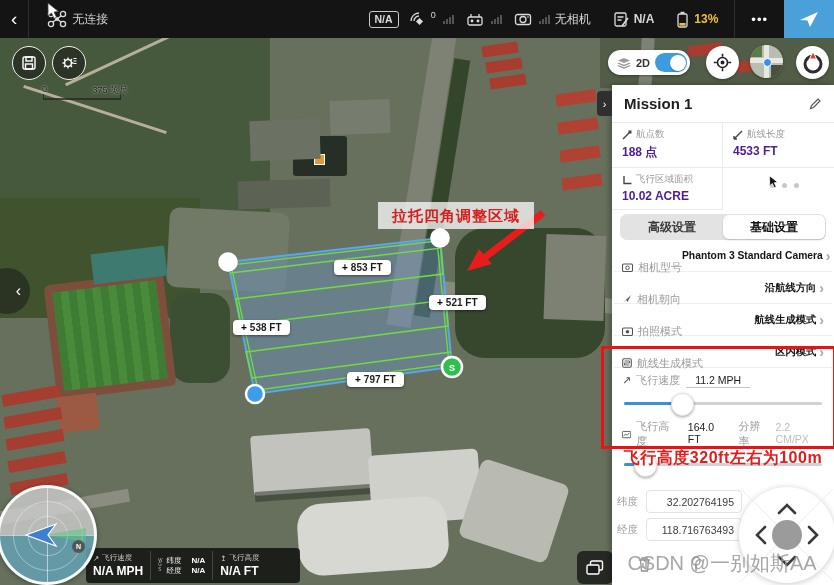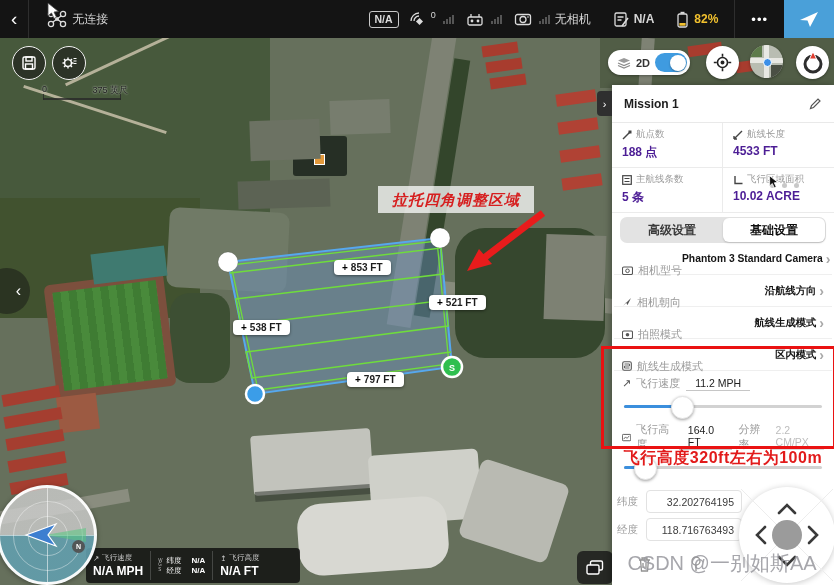--- a/index.html
+++ b/index.html
@@ -65,21 +65,21 @@
   #telemetry .llrow .v{font-weight:bold;font-size:8px;}
   #snapbtn{position:absolute;left:577px;top:513px;width:36px;height:33px;border-radius:6px;
     background:rgba(22,22,22,.8);display:flex;align-items:center;justify-content:center;z-index:23;}
   
   #sidebar{position:absolute;left:612px;top:85px;width:222px;height:500px;background:#fff;
     box-shadow:-2px 0 6px rgba(0,0,0,.28);z-index:28;font-size:11px;color:#222;}
   #side-tab{position:absolute;left:597px;top:91px;width:15px;height:25px;background:#2f2f2f;border-radius:4px 0 0 4px;
     color:#fff;display:flex;align-items:center;justify-content:center;font-size:11px;z-index:29;}
   #mission-header{height:37px;display:flex;align-items:center;justify-content:space-between;
     padding:0 12px;border-bottom:1px solid #e9e9e9;}
-  #mission-header .t{font-size:12px;font-weight:bold;color:#1d1d1d;}
+  #mission-header .t{font-size:15px;font-weight:bold;color:#1d1d1d;}
   #stats{display:grid;grid-template-columns:1fr 1fr;position:relative;}
   .stat{padding:5px 10px 6px;border-bottom:1px solid #ebebeb;}
   .stat:nth-child(odd){border-right:1px solid #ebebeb;}
   .stat .l{font-size:9.5px;color:#9a9a9a;display:flex;align-items:center;gap:4px;}
   .stat .v{font-size:12px;font-weight:bold;color:#4c1d95;margin-top:3px;}
   #dots{position:absolute;left:158px;top:60px;display:flex;gap:7px;}
   #dots i{width:5px;height:5px;border-radius:50%;background:#c8c8c8;display:block;}
   #tabs{margin:4px 8px 0;height:26px;background:#e3e3e3;border-radius:7px;display:grid;grid-template-columns:1fr 1fr;padding:1px;box-sizing:border-box;}
   #tabs .seg{display:flex;align-items:center;justify-content:center;font-size:12px;font-weight:bold;color:#3a3a3a;border-radius:6px;}
   #tabs .seg.sel{background:#fff;color:#0d0d0d;box-shadow:0 1px 2px rgba(0,0,0,.18);}
@@ -188,21 +188,21 @@
       </div>
     <div class="pill" style="left:233px;top:282px;">
       <span class="plus">+</span>
       <span>538 FT</span>
       </div>
     <div class="pill" style="left:347px;top:334px;">
       <span class="plus">+</span>
       <span>797 FT</span>
       </div>
 
-    <div id="drag-note" style="top:148px;font-style:italic;">拉托四角调整区域</div>
+    <div id="drag-note" style="top:164px;">拉托四角调整区域</div>
 
     <div id="scalebar" style="top:46px;">
       <div class="lbls">
           <span>0</span>
           <span>375 英尺</span>
         </div>
       <div class="line"></div>
     </div>
 
     <div class="mapbtn" style="left:12px;top:8px;">
@@ -381,21 +381,21 @@
           <path d="M4.5 6h6M4.5 9h4"></path>
         </svg>
       <span style="font-weight:bold;">N/A</span>
     </div>
     <div class="tb-item" style="margin-left:22px;">
       <svg width="13" height="17" viewBox="0 0 13 17" fill="none" stroke="#dcdcdc" stroke-width="1.3">
         <rect x="2" y="3" width="9" height="13" rx="1.5"></rect>
           <rect x="4.5" y="0.8" width="4" height="2" fill="#dcdcdc" stroke="none"></rect>
         <rect x="3.4" y="12" width="6.2" height="2.7" fill="#f2c12e" stroke="none"></rect>
         </svg>
-      <span style="color:#f2c12e;font-weight:bold;">82%</span>
+      <span style="color:#f2c12e;font-weight:bold;">13%</span>
     </div>
     <div class="tb-sep" style="margin-left:16px;"></div>
     <div class="tb-item" style="padding:0 16px;font-size:13px;letter-spacing:1px;color:#fff;">
         <span>•••</span>
       </div>
     <div id="takeoff">
       <svg width="20" height="18" viewBox="0 0 20 18">
         <path d="M1 10 L19 2 L11 17 L8.5 10.5 Z" fill="#fff"></path>
         </svg>
     </div>
@@ -423,30 +423,20 @@
         <div class="v">188 点</div>
         </div>
       <div class="stat">
         <span class="l">
             <svg width="10" height="10" viewBox="0 0 10 10">
               <path d="M1 9 L9 1 M1 9 L1 6 M1 9 L4 9" stroke="#444" stroke-width="1.4" fill="none"></path>
             </svg>
             <span>航线长度</span>
           </span>
         <div class="v">4533 FT</div>
-        </div>
-      <div class="stat">
-        <span class="l">
-            <svg width="10" height="10" viewBox="0 0 10 10">
-              <rect x="0.7" y="0.7" width="8.6" height="8.6" fill="none" stroke="#444" stroke-width="1.2"></rect>
-              <path d="M2.5 3.5h5M2.5 6.5h5" stroke="#444" stroke-width="1.1"></path>
-            </svg>
-            <span>主航线条数</span>
-          </span>
-        <div class="v">5 条</div>
         </div>
       <div class="stat">
         <span class="l">
             <svg width="10" height="10" viewBox="0 0 10 10">
               <path d="M2 1 V8.5 H9.5" fill="none" stroke="#444" stroke-width="1.4"></path>
             </svg>
             <span>飞行区域面积</span>
           </span>
         <div class="v">10.02 ACRE</div>
         </div>

